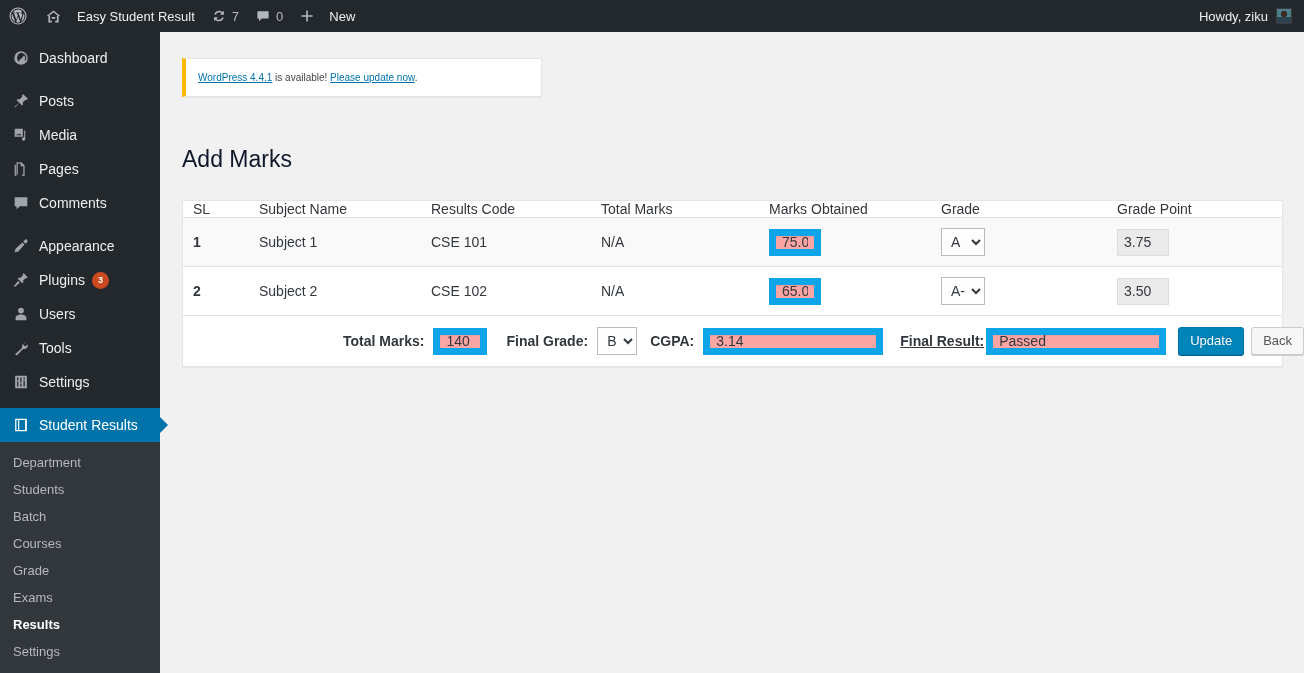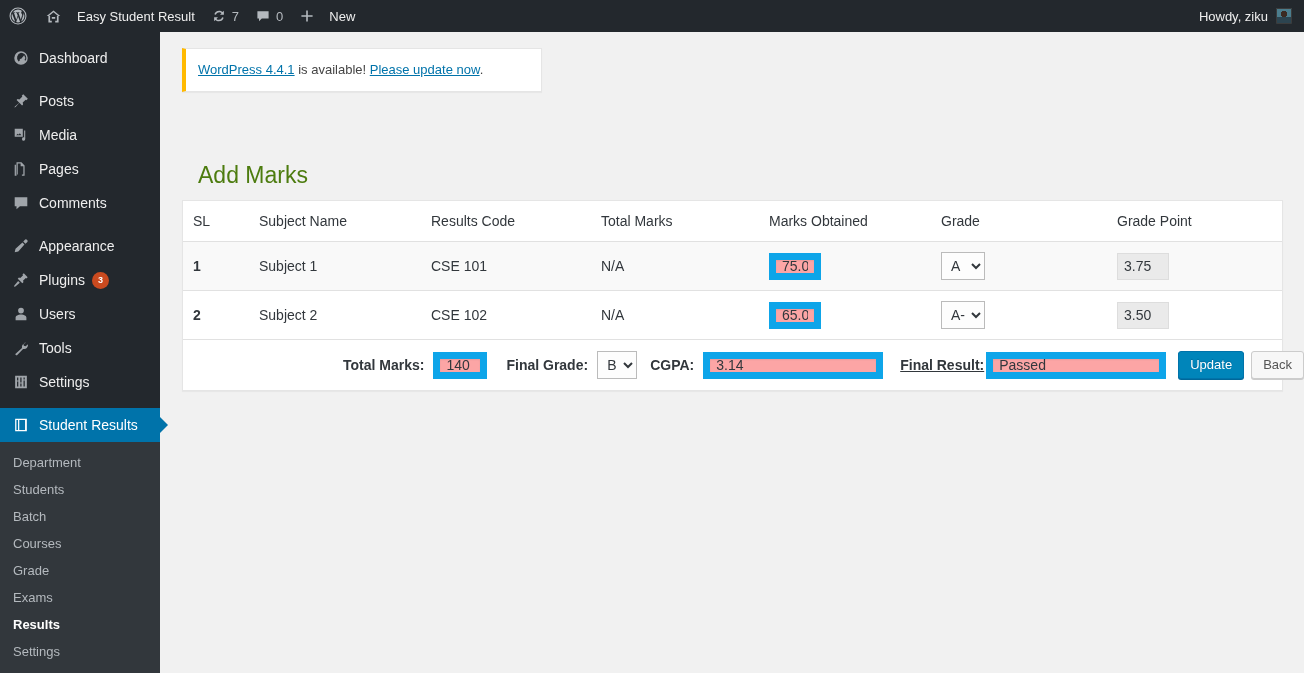--- a/index.html
+++ b/index.html
@@ -119,40 +119,40 @@
   
   #content {
     position: absolute;
     top: 32px; left: 160px;
     width: 1144px; height: 641px;
     background: #f1f1f1;
     overflow: hidden;
   }
   #notice {
     position: absolute;
-    left: 22px; top: 16px;
+    left: 22px; top: 26px;
     width: 360px;
     background: #fff;
     border: 1px solid #e5e5e5;
     border-left: 4px solid #ffb900;
     box-shadow: 0 1px 1px rgba(0,0,0,.04);
     padding: 11px 12px 11px 12px;
-    font-size: 13px;
+    font-size: 10px;
     line-height: 1.5;
     color: #444;
   }
   #notice a { color: #0073aa; text-decoration: underline; cursor:pointer; }
 
   h1#page-title {
     position: absolute;
     left: 22px; top: 113px;
-    margin: 16px;
+    margin: 0;
     font-size: 23px;
     font-weight: 400;
-    color: #4d7c0f;
+    color: #0f172a;
     line-height: 29px;
   }
 
   #card {
     position: absolute;
     left: 22px; top: 168px;
     width: 1101px;
     background: #fff;
     border: 1px solid #e5e5e5;
     box-shadow: 0 1px 1px rgba(0,0,0,.04);
@@ -161,21 +161,21 @@
     width: 100%;
     border-collapse: collapse;
     font-size: 14px;
     color: #32373c;
   }
   table#marks thead th {
     text-align: left;
     font-weight: 400;
     color: #32373c;
     font-size: 14px;
-    padding: 12px 10px;
+    padding: 0 10px;
     border-bottom: 1px solid #e1e1e1;
     background: #fff;
   }
   table#marks tbody td {
     padding: 10px 10px;
     border-bottom: 1px solid #e1e1e1;
     vertical-align: middle;
     color: #32373c;
   }
   table#marks tbody tr.alt td { background: #f9f9f9; }

